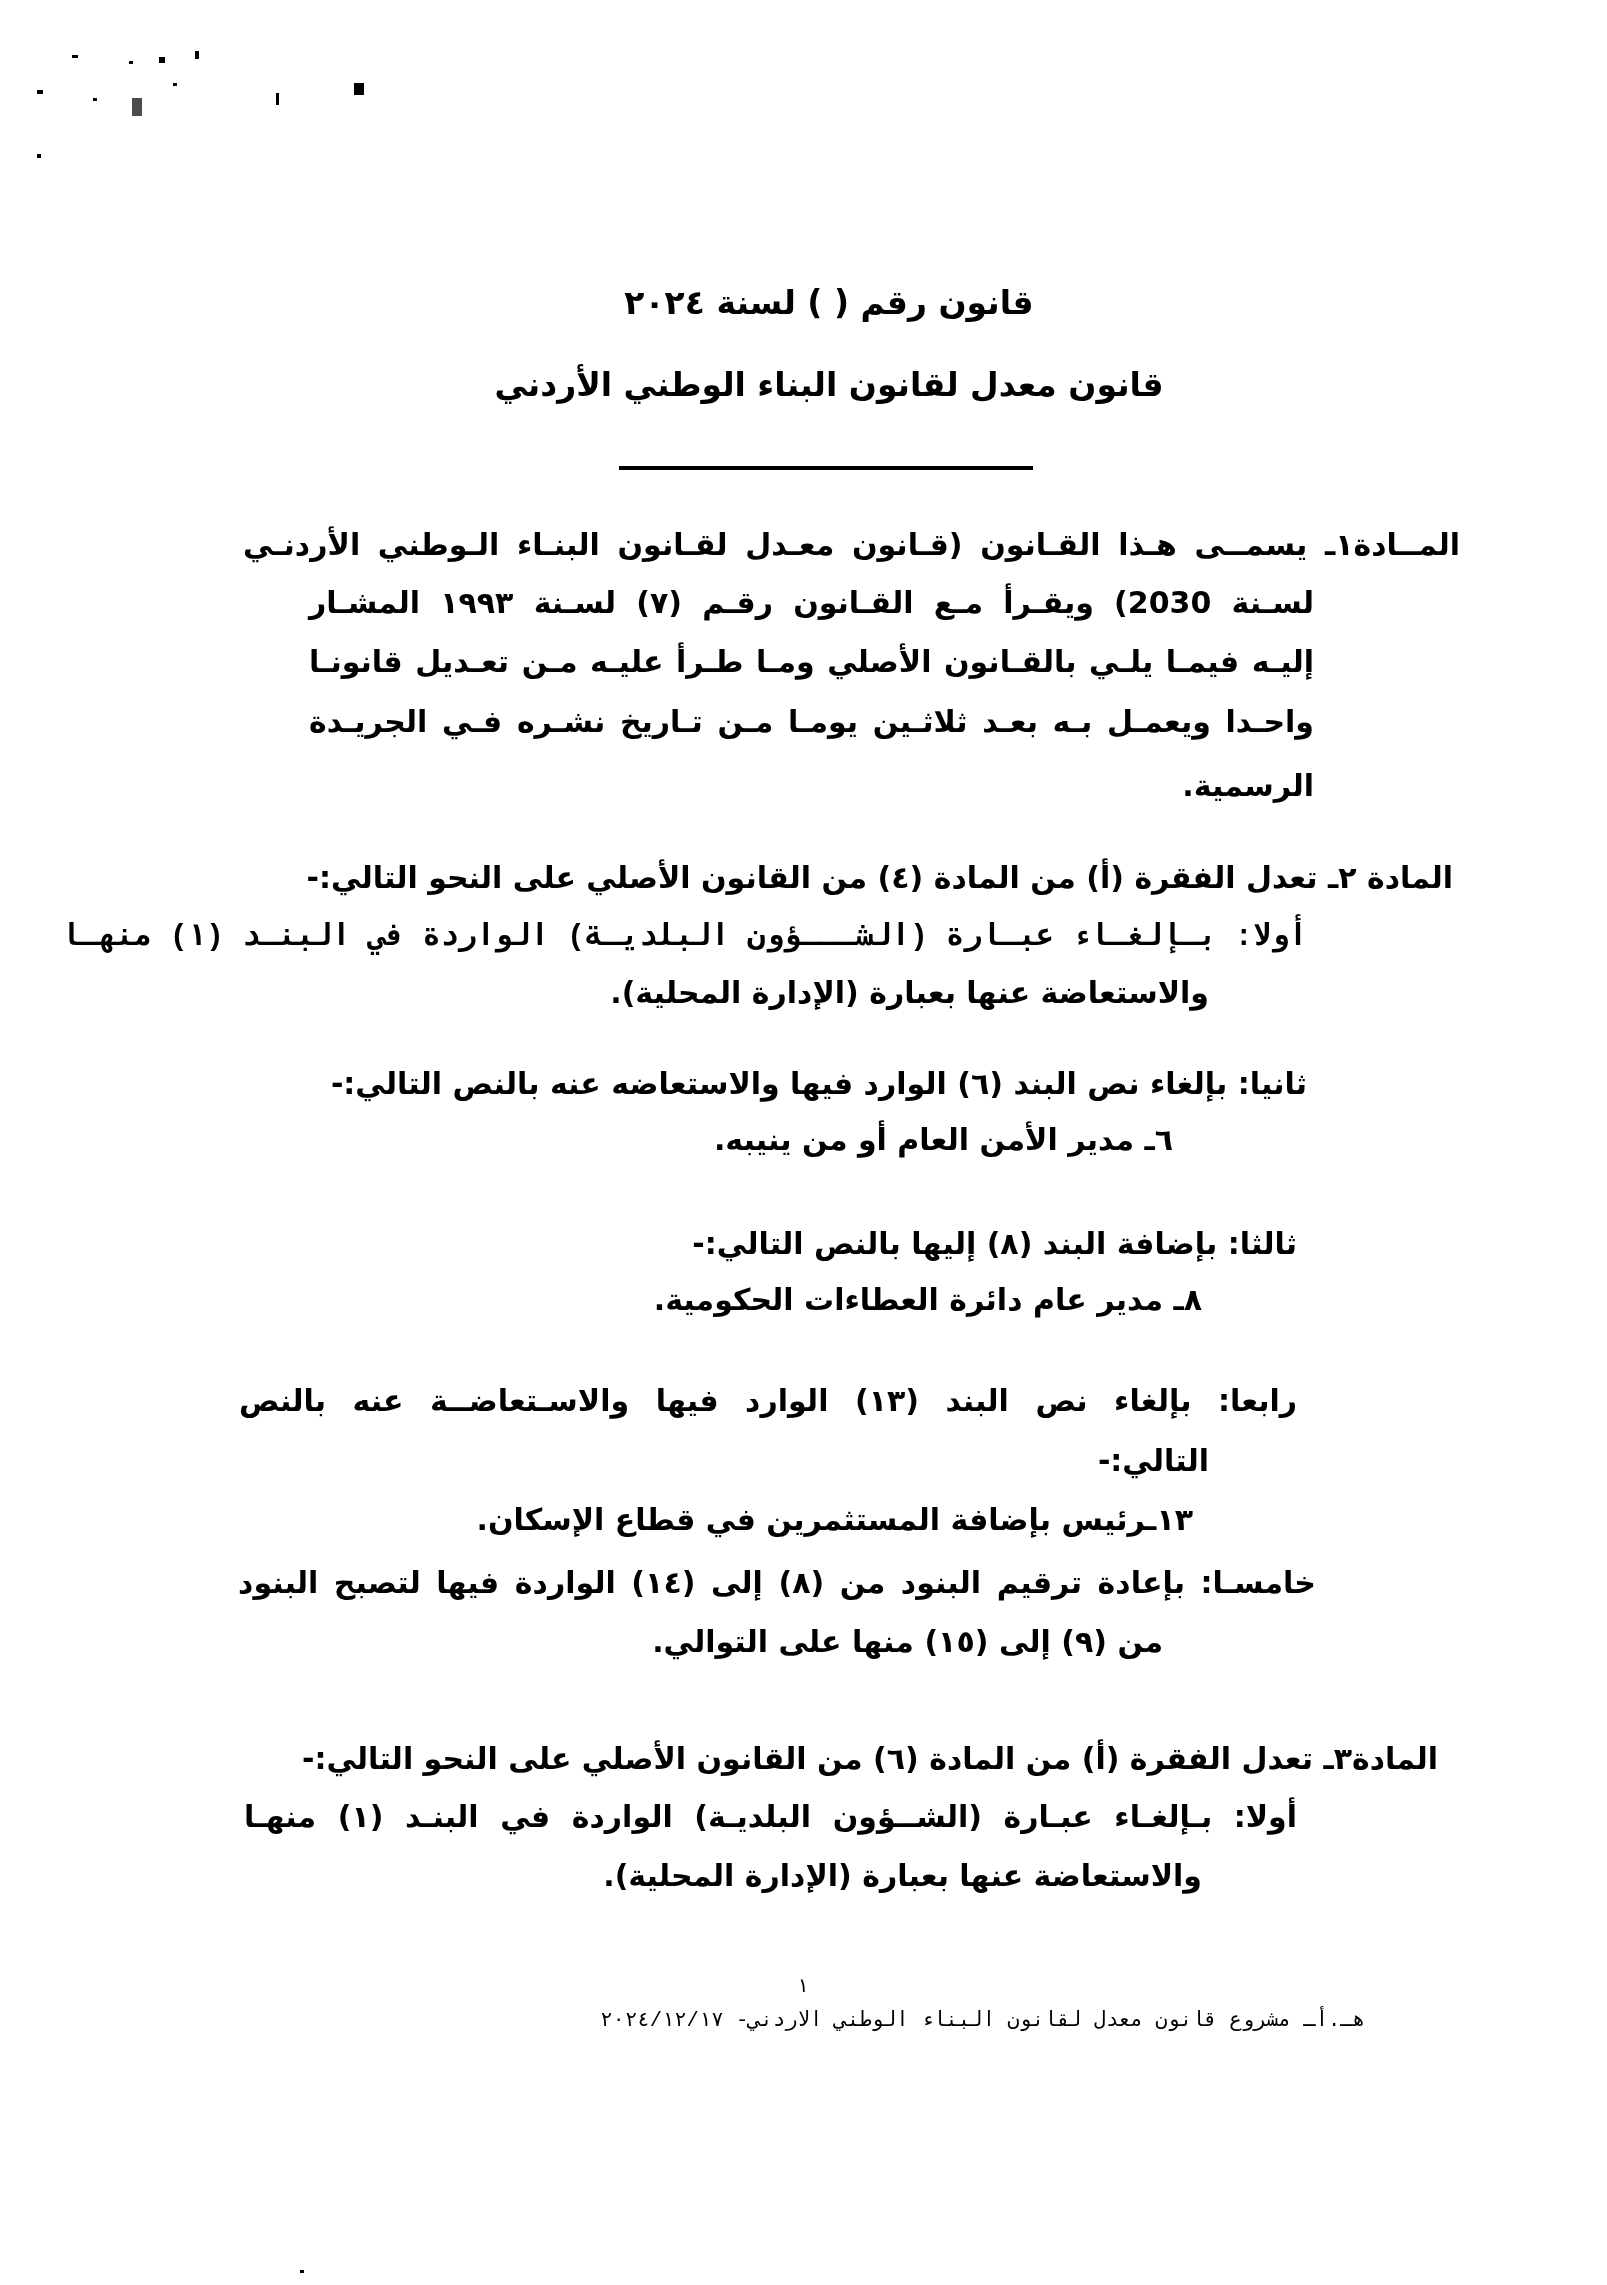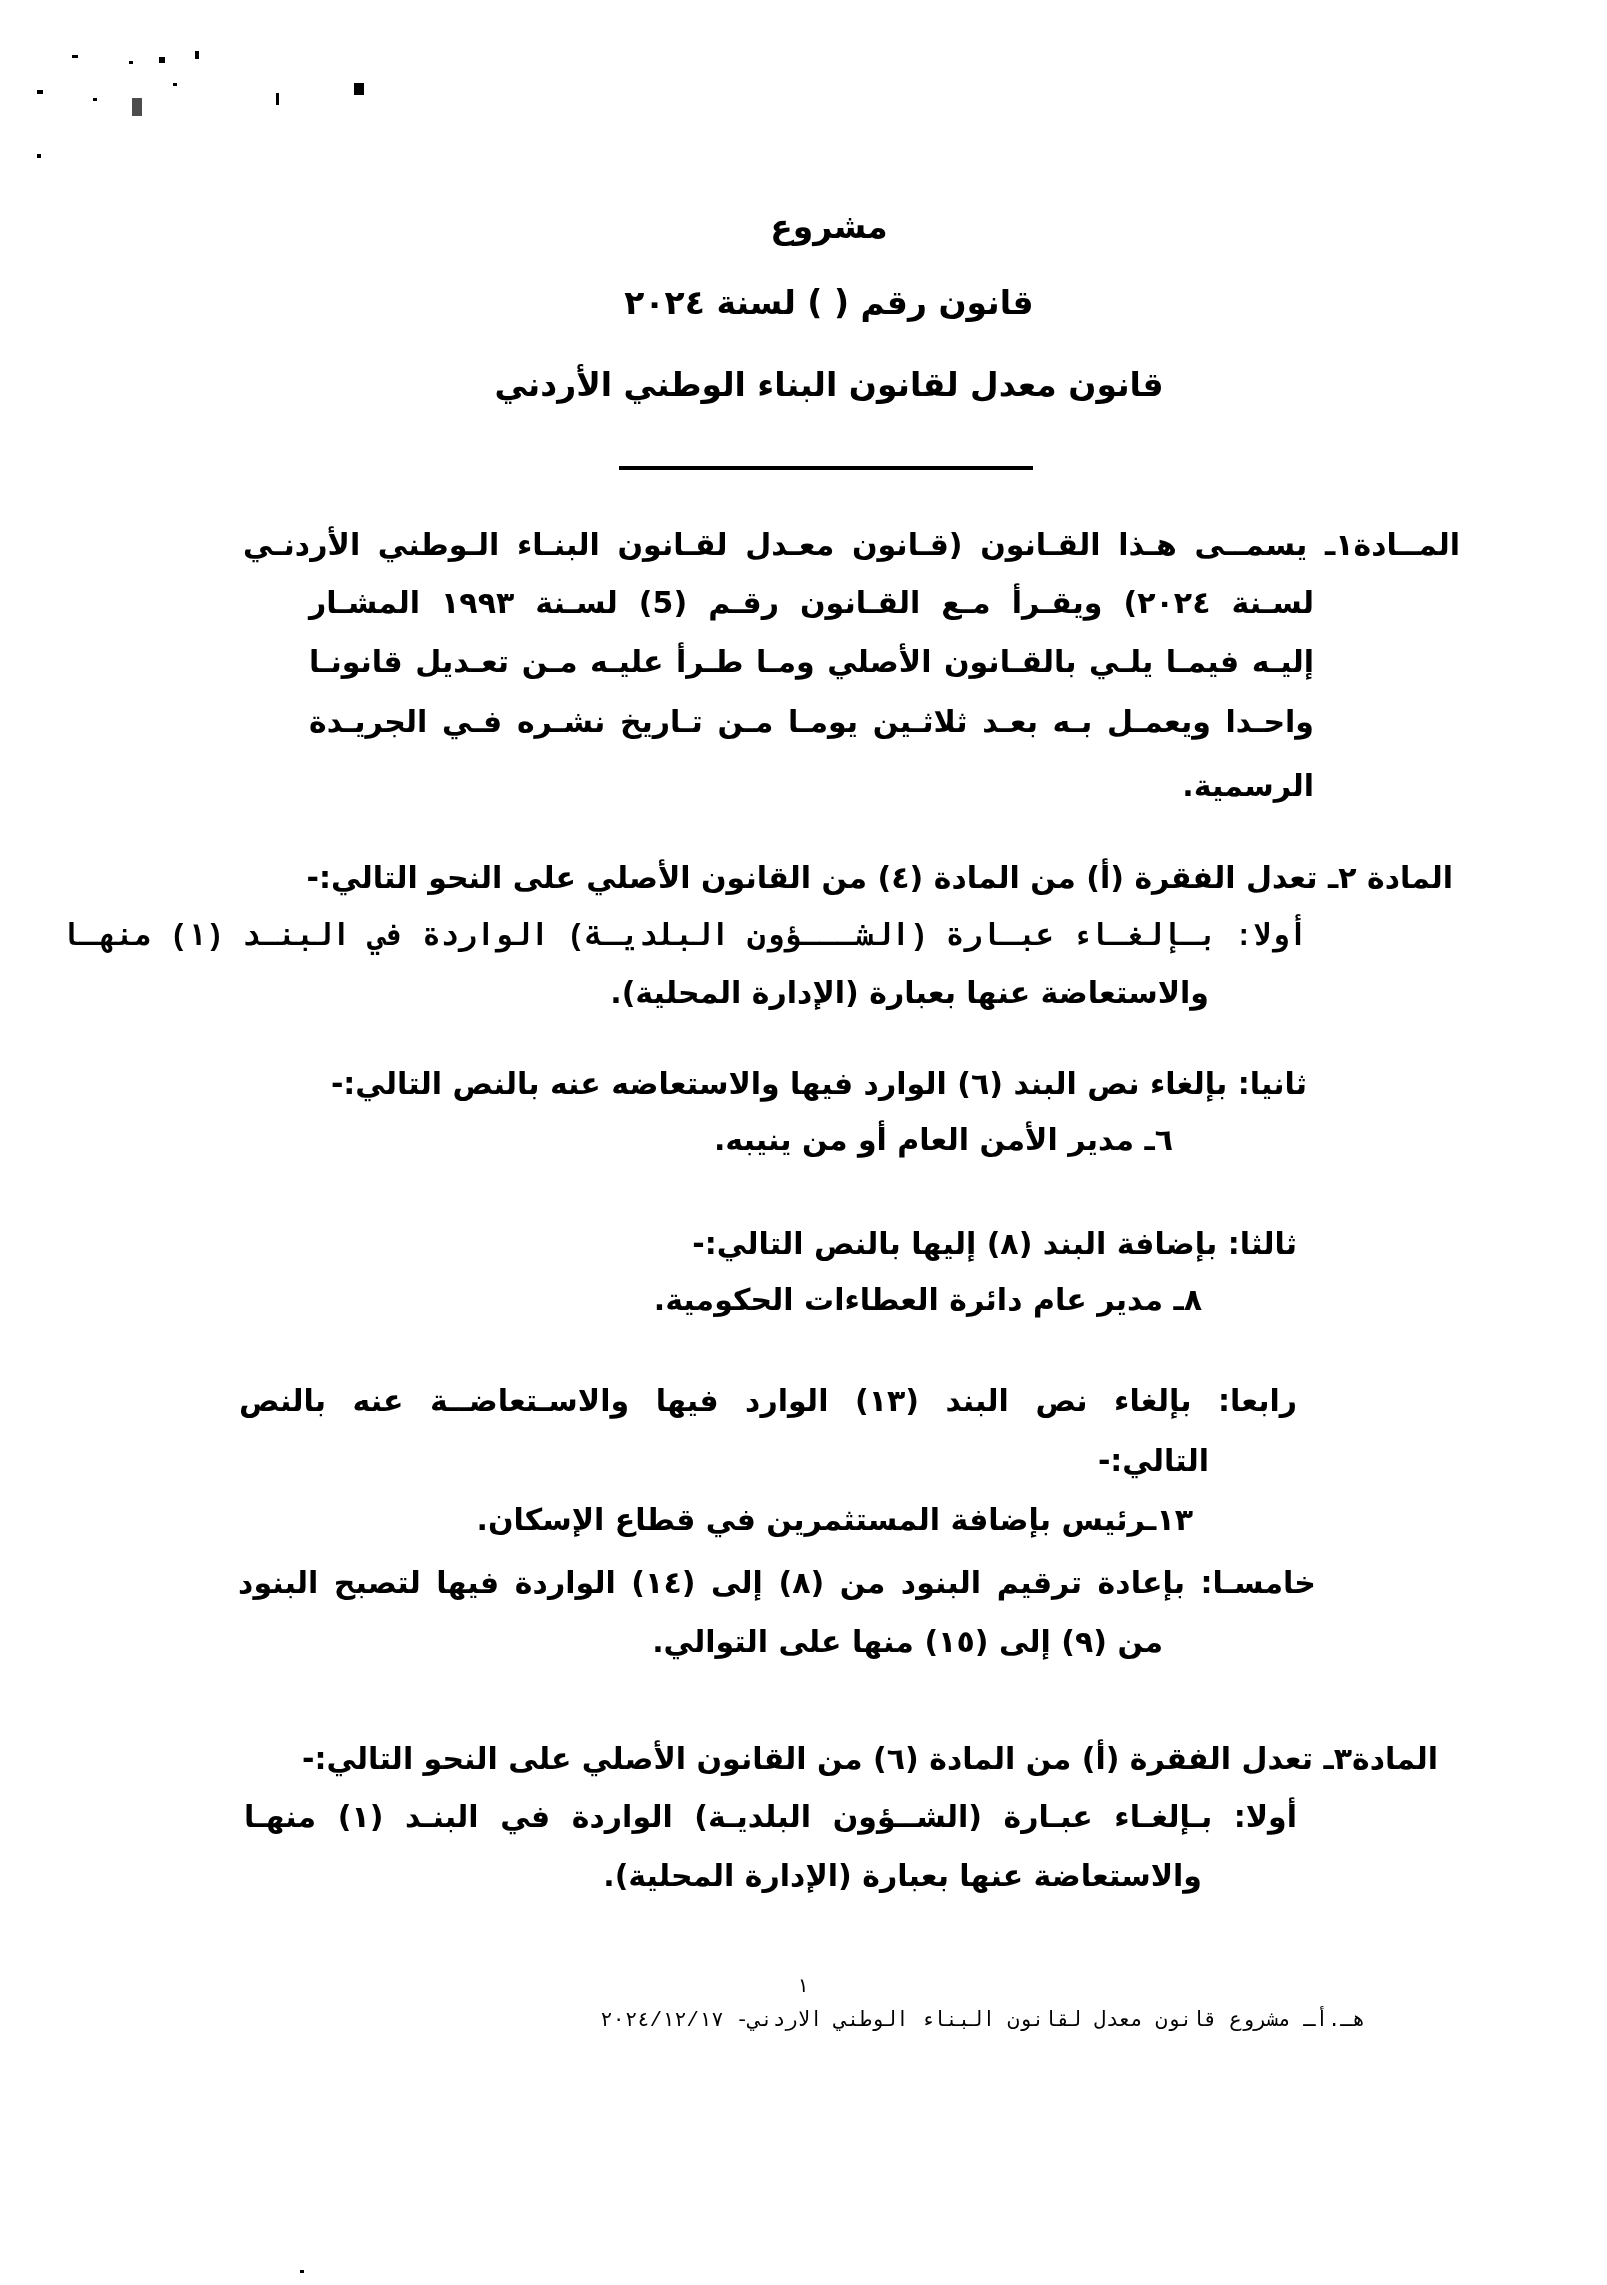--- a/index.html
+++ b/index.html
@@ -74,28 +74,27 @@
     <div class="noise" style="left:195px;top:51px;width:3.9px;height:7.8px;"></div>
     <div class="noise" style="left:37px;top:90px;width:5.9px;height:3.9px;"></div>
     <div class="noise" style="left:93px;top:98px;width:3.9px;height:2.9px;"></div>
     <div class="noise" style="left:132px;top:98px;width:9.8px;height:17.6px;opacity:.7;"></div>
     <div class="noise" style="left:173px;top:83px;width:3.9px;height:2.9px;"></div>
     <div class="noise" style="left:276px;top:93px;width:2.9px;height:11.7px;"></div>
     <div class="noise" style="left:354px;top:83px;width:9.8px;height:11.7px;"></div>
     <div class="noise" style="left:37px;top:154px;width:3.9px;height:3.9px;"></div>
   </div>
 
-  <div class="abs title" style="top:207px;">مشروع</div>
   <div class="abs title" style="top:283px;">قانون رقم ( ) لسنة ٢٠٢٤</div>
   <div class="abs title" style="top:365px;">قانون معدل لقانون البناء الوطني الأردني</div>
   <div class="rule"></div>
 
   <div>
     <div class="abs line just" style="top:527px; right:147px; width:1217px;">المــادة١ـ يسمــى هـذا القـانون (قـانون معـدل لقـانون البنـاء الـوطني الأردنـي</div>
-    <div class="abs line just" style="top:585px; right:293px; width:1005px;">لسـنة ٢٠٢٤) ويقـرأ مـع القـانون رقـم (5) لسـنة ١٩٩٣ المشـار</div>
+    <div class="abs line just" style="top:585px; right:293px; width:1005px;">لسـنة 2030) ويقـرأ مـع القـانون رقـم (٧) لسـنة ١٩٩٣ المشـار</div>
     <div class="abs line just" style="top:644px; right:293px; width:1005px;margin-left:20px;">إليـه فيمـا يلـي بالقـانون الأصلي ومـا طـرأ عليـه مـن تعـديل قانونـا</div>
     <div class="abs line just" style="top:704px; right:293px; width:1005px;">واحـدا ويعمـل بـه بعـد ثلاثـين يومـا مـن تـاريخ نشـره فـي الجريـدة</div>
     <div class="abs line" style="top:768px; right:293px;">الرسمية.</div>
   </div>
 
   <div>
     <div class="abs line" style="top:860px; right:154px;">المادة ٢ـ تعدل الفقرة (أ) من المادة (٤) من القانون الأصلي على النحو التالي:-</div>
 
     <div>
       <div class="abs line just" style="top:917px; right:300px; width:1048px;font-family:Liberation Mono, monospace;">أولا: بـإلغـاء عبـارة (الشـــؤون البلديـة) الواردة في البنـد (١) منهـا</div>

